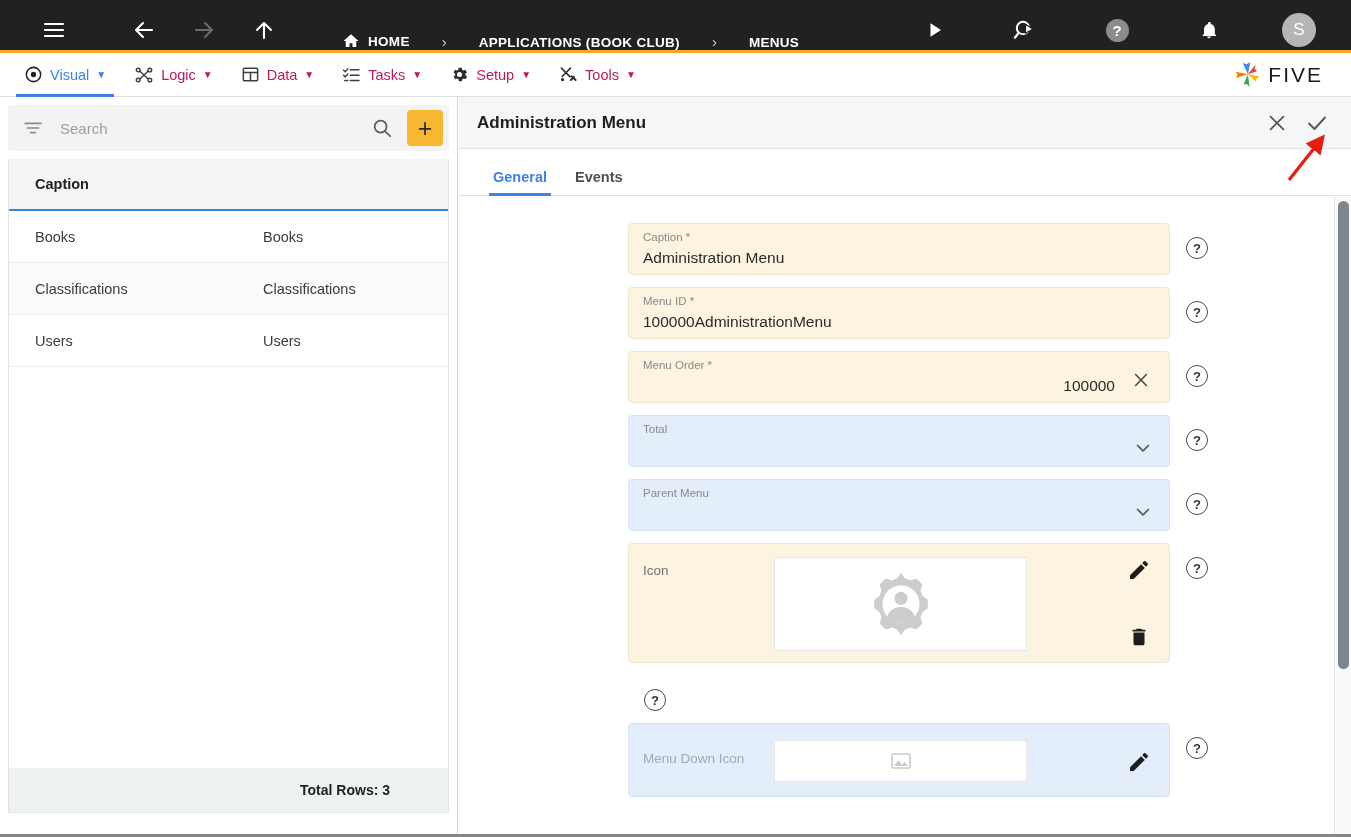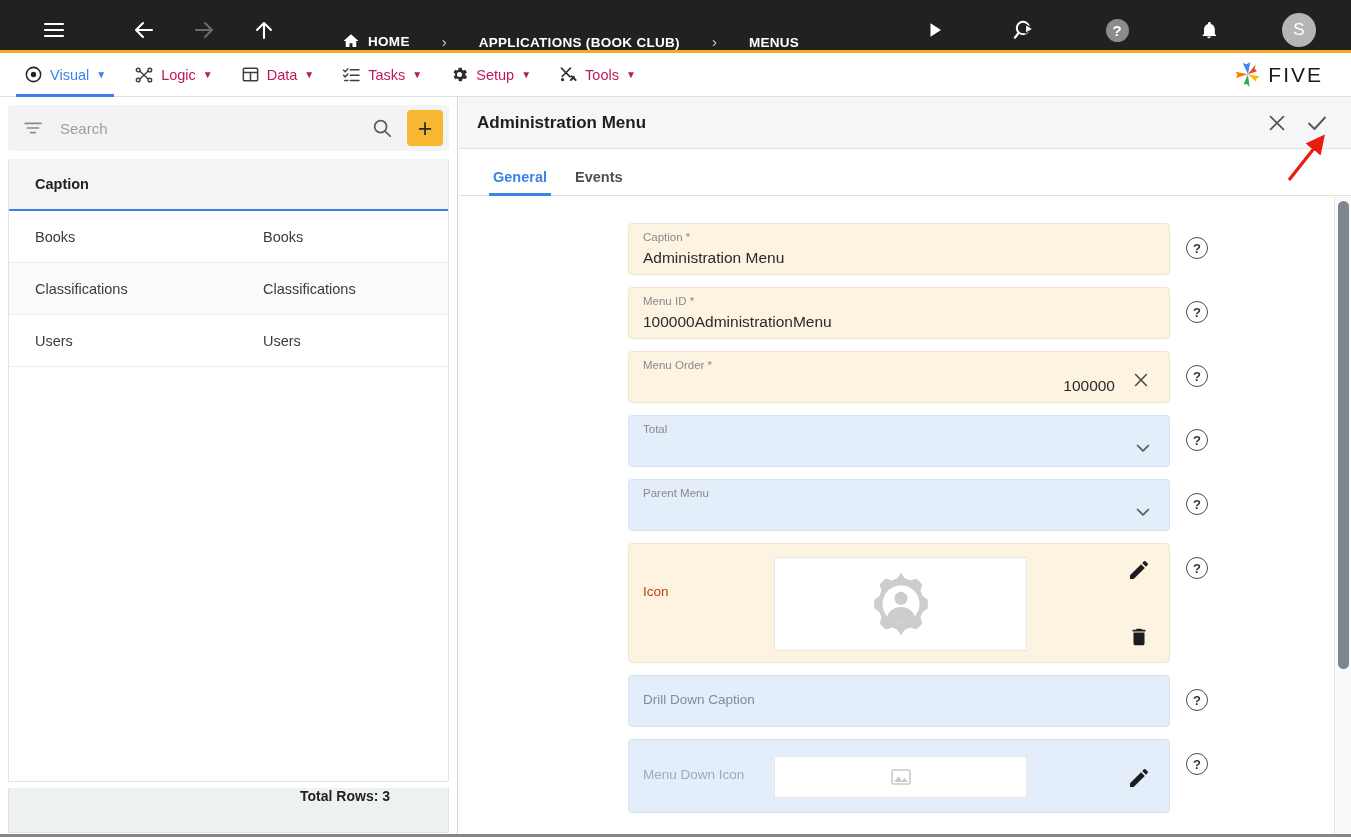--- a/index.html
+++ b/index.html
@@ -95,23 +95,23 @@
     position: relative; height: 100%; display: flex; align-items: center;
   }
   .gh-cell.c1 { width: 228px; }
   .gh-cell.c2 { flex: 1; border-left: 1px solid #c9c9c9; }
   .grid-row { height: 52px; display: flex; align-items: center; border-bottom: 1px solid #ededed; }
   .grid-row.alt { background: #fafbfc; }
   .gr-cell { font-size: 14.5px; color: #3a3a3a; padding-left: 26px; }
   .gr-cell.c1 { width: 228px; }
   .gr-cell.c2 { flex: 1; }
   .grid-footer {
-    position: absolute; left: 8px; right: 8px; bottom: 4px; height: 45px;
+    position: absolute; left: 8px; right: 8px; bottom: 24px; height: 45px;
     background: #eef1f2; border: 1px solid #e3e3e3; border-top: none;
-    display: flex; justify-content: flex-end; padding-right: 58px;
+    display: flex; align-items: center; justify-content: flex-end; padding-right: 58px;
   }
   .grid-footer span { font-size: 14px; font-weight: bold; color: #222; }
 
   
   .rightpanel { position: absolute; top: 97px; left: 459px; width: 892px; height: 740px; background: #fff; }
   .rp-header {
     height: 52px; background: #f5f6f7; border-bottom: 1px solid #e2e2e2;
     display: flex; align-items: center; padding: 0 14px 0 18px;
   }
   .rp-title { font-size: 17px; color: #1e1e1e; font-weight: bold; flex: 1; }
@@ -149,21 +149,21 @@
     position: absolute; right: 18px; top: 18px; color: #4a4a4a; font-size: 19px; line-height: 1;
   }
   .fcaret { position: absolute; right: 16px; top: 22px; color: #5a5a5a; }
   .helpq {
     width: 22px; height: 22px; margin-left: 16px; margin-top: 14px; flex: none;
     border: 1.6px solid #4a4a4a; border-radius: 50%; color: #333;
     display: flex; align-items: center; justify-content: center;
     font-size: 13px; font-weight: bold;
   }
   .field.iconfield { height: 120px; }
-  .field.iconfield .flabel { top: 19px; font-size: 13.5px; color: #c2410c; margin-top: 21px; }
+  .field.iconfield .flabel { top: 19px; font-size: 13.5px; color: #737373; }
   .icon-box {
     position: absolute; left: 145px; top: 13px; width: 253px; height: 94px;
     background: #fff; border: 1px solid #e7e7e7; display: flex;
     align-items: center; justify-content: center;
   }
   .icon-actions {
     position: absolute; right: 18px; top: 14px; bottom: 14px;
     display: flex; flex-direction: column; justify-content: space-between; align-items: center;
   }
   .field.ddicon { height: 74px; }
@@ -529,24 +529,20 @@
           </span>
         </div>
       </div>
       <div class="helpq">
         <span>?</span>
       </div>
     </div>
 
     <div class="fieldrow">
       <div class="spacer-l"></div>
-      <div class="field blue h-text">
-        <div class="flabel" style="top:16px;font-size:13.5px;color:#7e8c9c">Drill Down Caption</div>
-        <div class="fvalue"></div>
-      </div>
       <div class="helpq">
         <span>?</span>
       </div>
     </div>
 
     <div class="fieldrow">
       <div class="spacer-l"></div>
       <div class="field blue ddicon">
         <div class="flabel">Menu Down Icon</div>
         <div class="ddicon-box">

